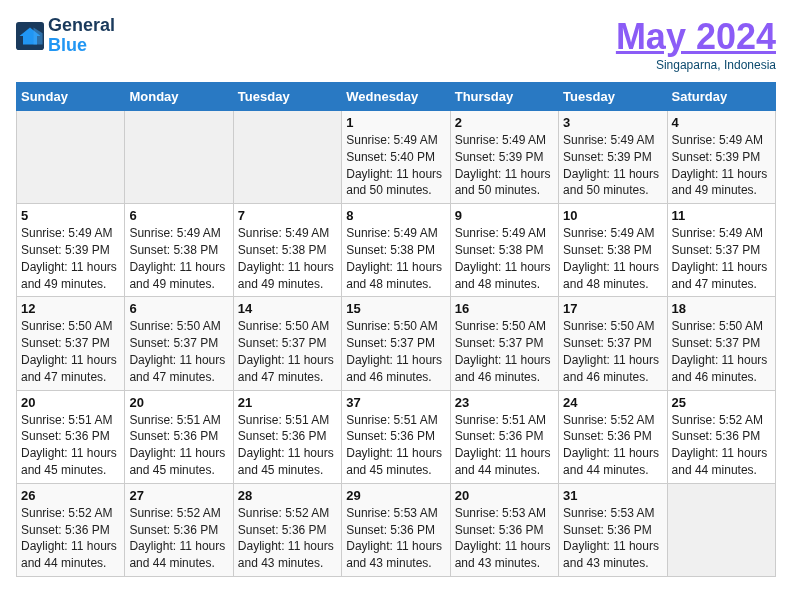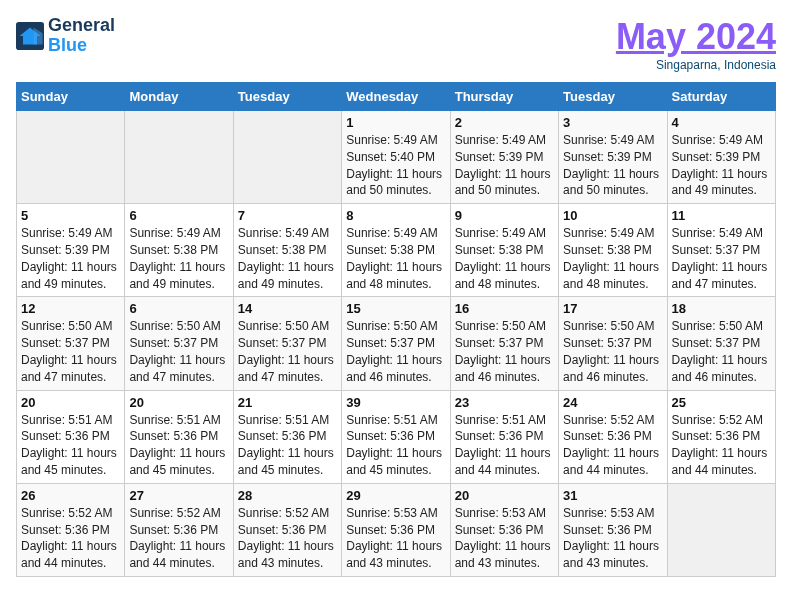--- a/index.html
+++ b/index.html
@@ -212,21 +212,21 @@
         </td>
         <td>
           <div class="day-number">20</div>
           <div class="day-info">Sunrise: 5:51 AM<br>Sunset: 5:36 PM<br>Daylight: 11 hours<br>and 45 minutes.</div>
         </td>
         <td>
           <div class="day-number">21</div>
           <div class="day-info">Sunrise: 5:51 AM<br>Sunset: 5:36 PM<br>Daylight: 11 hours<br>and 45 minutes.</div>
         </td>
         <td>
-          <div class="day-number">39</div>
+          <div class="day-number">37</div>
           <div class="day-info">Sunrise: 5:51 AM<br>Sunset: 5:36 PM<br>Daylight: 11 hours<br>and 45 minutes.</div>
         </td>
         <td>
           <div class="day-number">23</div>
           <div class="day-info">Sunrise: 5:51 AM<br>Sunset: 5:36 PM<br>Daylight: 11 hours<br>and 44 minutes.</div>
         </td>
         <td>
           <div class="day-number">24</div>
           <div class="day-info">Sunrise: 5:52 AM<br>Sunset: 5:36 PM<br>Daylight: 11 hours<br>and 44 minutes.</div>
         </td>

